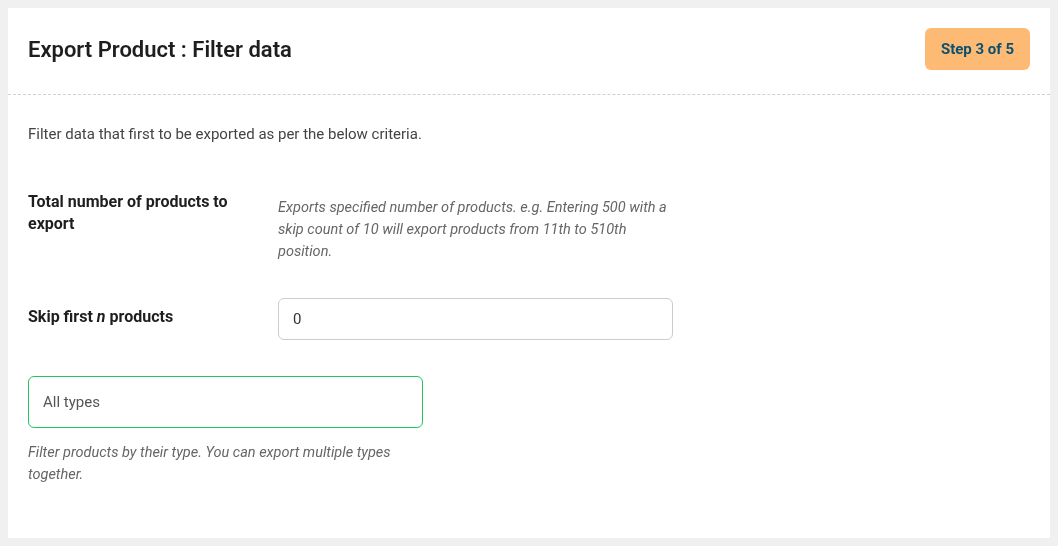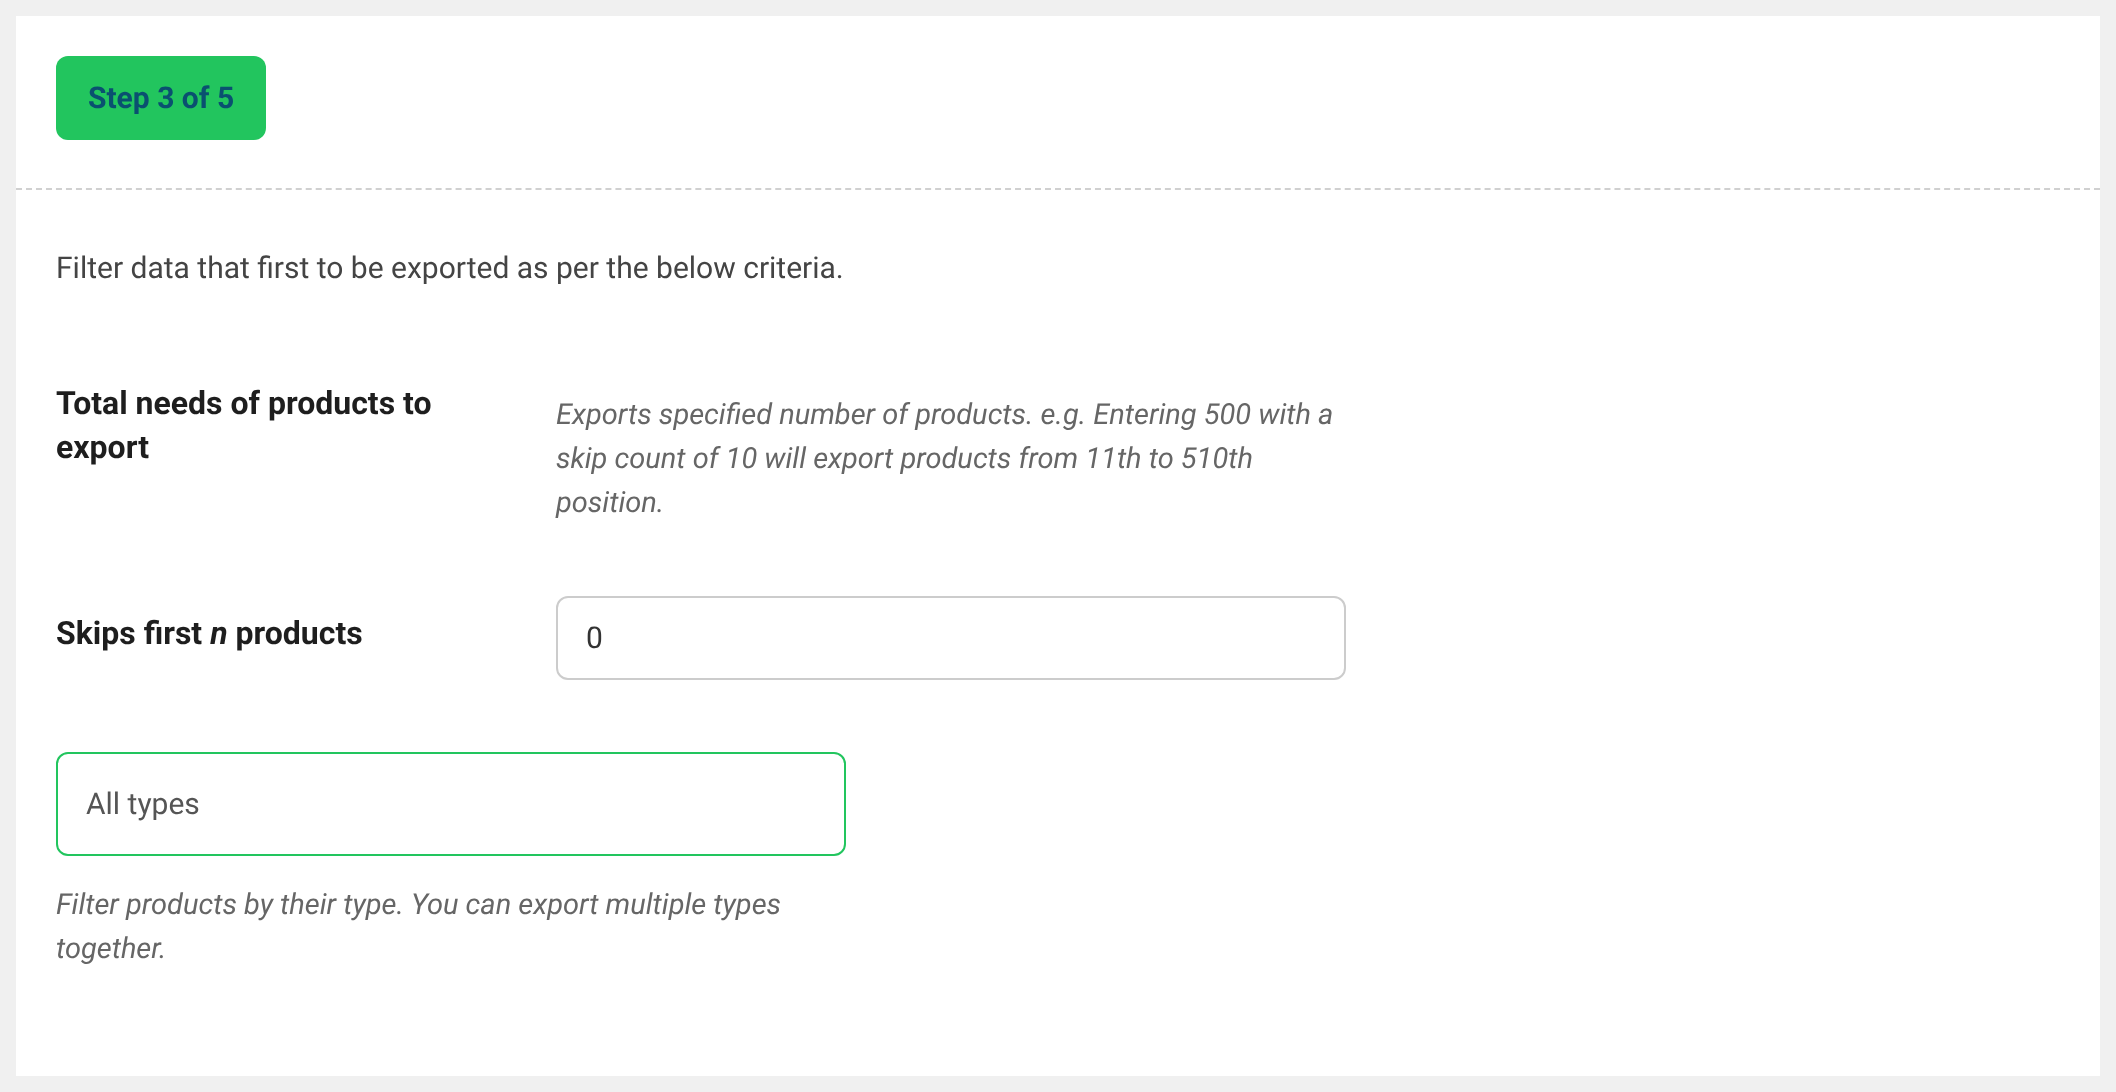--- a/index.html
+++ b/index.html
@@ -26,21 +26,21 @@
       align-items: center;
       padding: 20px 20px 24px 20px;
       border-bottom: 1px dashed #d0d0d0;
     }
     .panel-title {
       font-size: 22px;
       font-weight: 600;
       color: #1e1e1e;
     }
     .step-badge {
-      background: #22c55e;
+      background: #fdba74;
       color: #0a5070;
       font-size: 15px;
       font-weight: 700;
       padding: 12px 16px;
       border-radius: 6px;
     }
     .panel-body {
       padding: 30px 20px 0 20px;
     }
     .intro-text {
@@ -98,35 +98,36 @@
       font-style: italic;
       margin-top: 14px;
       line-height: 1.5;
     }
   </style>
 </head>
 <body>
 
 <div class="panel">
   <div class="panel-header">
+    <h2 class="panel-title">Export Product : Filter data</h2>
     <div class="step-badge">Step 3 of 5</div>
   </div>
   <div class="panel-body">
     <p class="intro-text">Filter data that first to be exported as per the below criteria.</p>
 
     <div class="form-row">
-      <div class="form-label">Total needs of products to export</div>
+      <div class="form-label">Total number of products to export</div>
       <div class="form-control-wrap">
         <div class="help-text">Exports specified number of products. e.g. Entering 500 with a skip count of 10 will export products from 11th to 510th position.</div>
       </div>
     </div>
 
     <div class="form-row">
       <div class="form-label">
-        <span>Skips first </span><em>n</em><span> products</span>
+        <span>Skip first </span><em>n</em><span> products</span>
       </div>
       <div class="form-control-wrap">
         <input type="text" class="text-input" value="0" style="">
       </div>
     </div>
 
     <div class="form-row">
       <div class="form-control-wrap">
         <div class="select-box">
           <span>All types</span>

